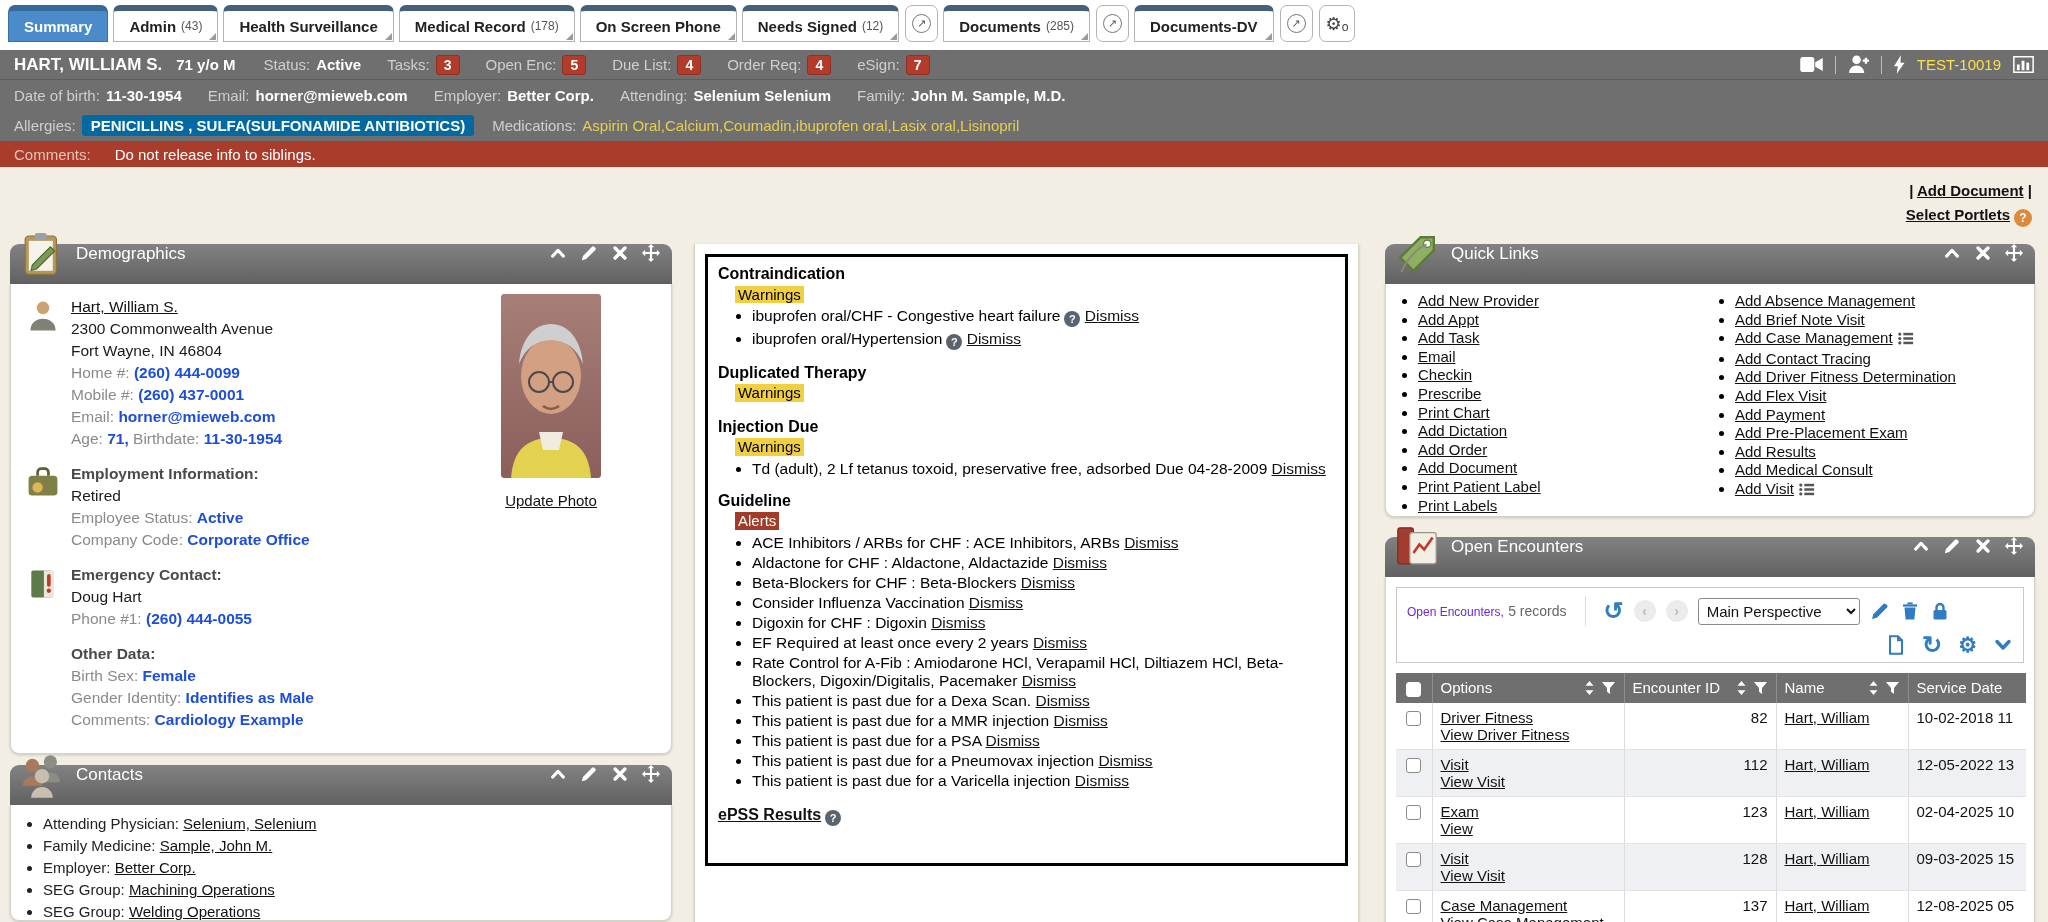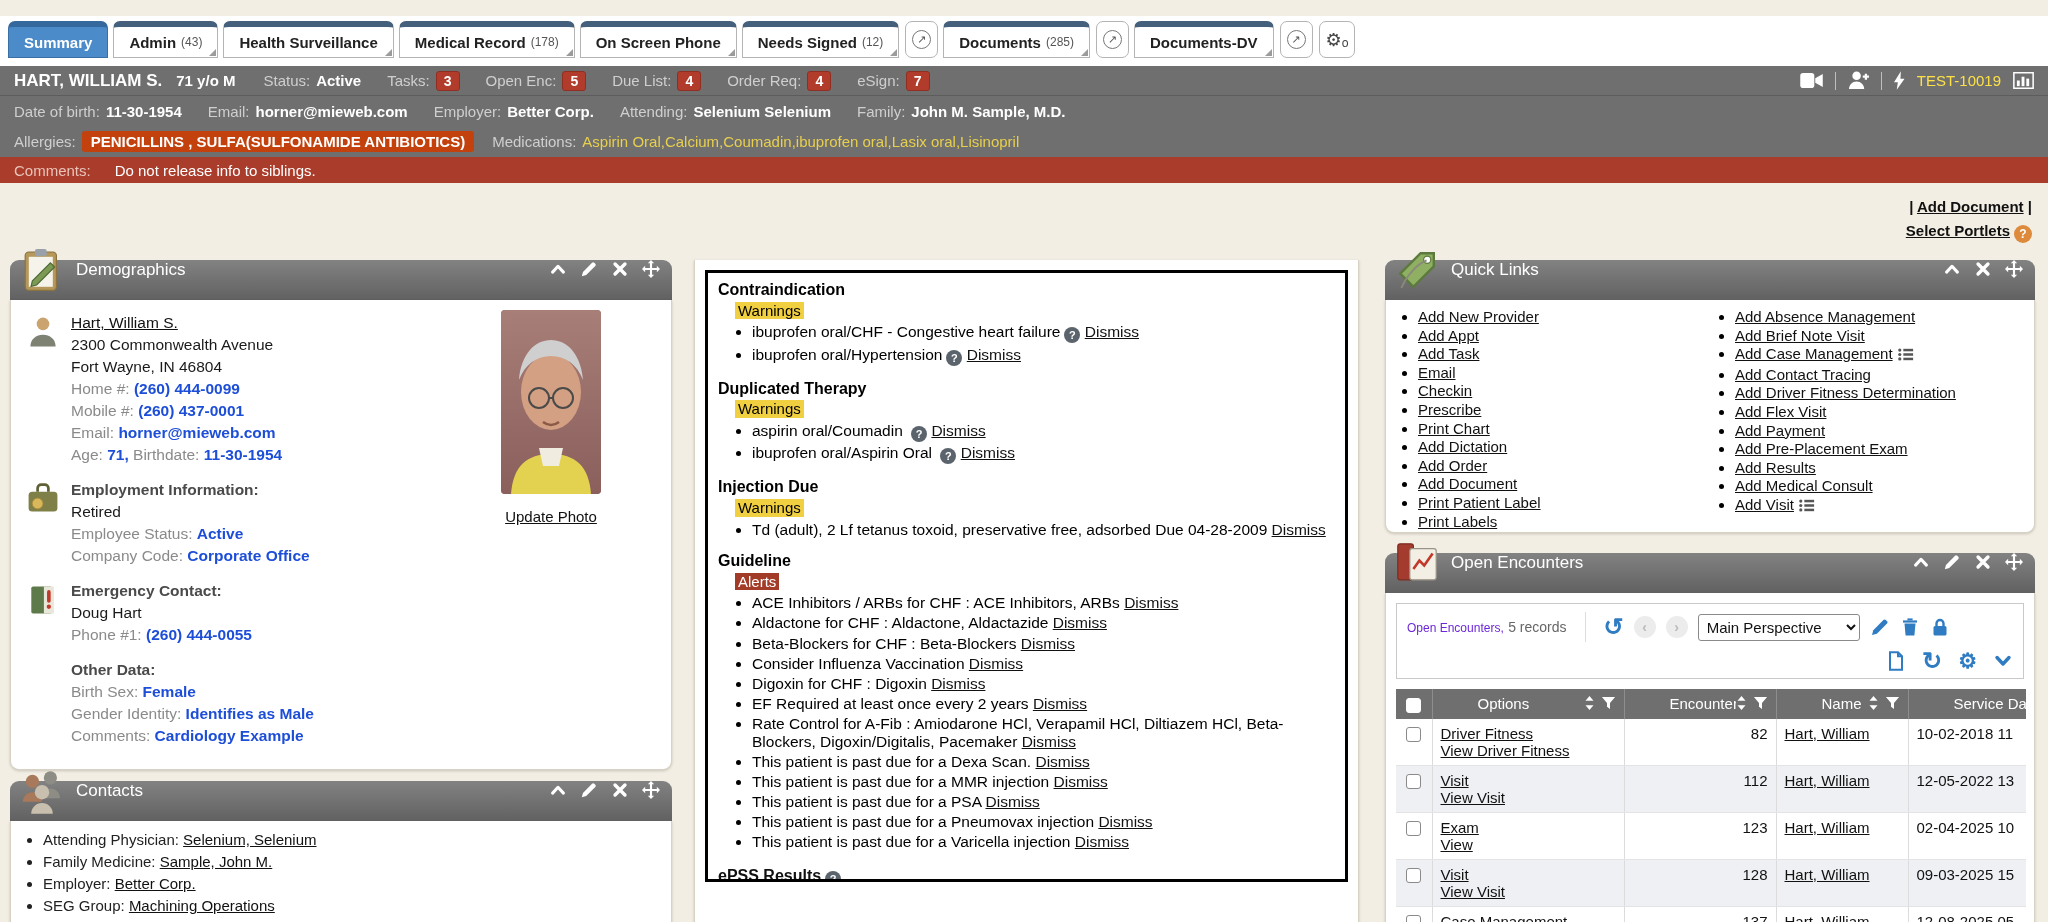--- a/index.html
+++ b/index.html
@@ -1,19 +1,19 @@
 <!DOCTYPE html>
 <html><head>
 <meta charset="utf-8">
 <style>
   * { margin:0; padding:0; box-sizing:border-box; }
   html,body { width:2048px; height:922px; overflow:hidden; font-family:"Liberation Sans", sans-serif; background:#f3eee3; }
 
   
-  .tabbar { height:50px; background:#fff; display:flex; align-items:flex-start; padding:5px 0 16px 8px; gap:5px;margin-top:16px; }
+  .tabbar { height:50px; background:#fff; display:flex; align-items:flex-start; padding:5px 0 16px 8px; gap:5px; }
   .tab { position:relative; height:37px; background:#fff; border:1px solid #b4b4b4; border-top:6px solid #44607d;
          border-radius:7px 7px 0 0; padding:0 15px; display:flex; align-items:center; gap:5px; cursor:pointer; }
   .tab-label { font-size:15px; font-weight:600; color:#222; white-space:nowrap; }
   .tab-count { font-size:12px; color:#555; }
   .tab.active { background:#4b8bc9; border-color:#3a6fa3; border-top-color:#35689c; }
   .tab.active .tab-label { color:#fff; font-weight:700; }
   .fold { position:absolute; right:1px; bottom:1px; width:0; height:0;
           border-left:7px solid transparent; border-bottom:7px solid #9b9b9b; }
   .tab-ext, .tab-gear { height:37px; background:#fff; border:1px solid #b4b4b4; border-radius:7px; margin-left:1px;
           display:flex; align-items:center; justify-content:center; padding:0 6px; cursor:pointer; }
@@ -28,21 +28,21 @@
   .pbar3 { height:31px; }
   .pname { font-size:17px; font-weight:700; margin-right:14px; }
   .page-sex { font-size:15px; font-weight:700; margin-right:28px; }
   .plabel { color:#cfcfcf; font-size:15px; margin-right:6px; }
   .pvalue { color:#fff; font-size:15px; font-weight:700; margin-right:26px; }
   .badge { background:#b23c2b; border:1px solid #8e2f21; border-radius:3px; color:#fff; font-size:14px; font-weight:700;
            padding:1px 7px; margin-right:26px; cursor:pointer; }
   .pright { margin-left:auto; display:flex; align-items:center; gap:12px; }
   .pdiv { width:1px; height:18px; background:rgba(255,255,255,.55); }
   .chart-id { font-size:15px; color:#fde047; }
-  .allergy-badge { background:#c2410c; border-radius:3px; color:#fff; font-size:15px; font-weight:700;
+  .allergy-badge { background:#0369a1; border-radius:3px; color:#fff; font-size:15px; font-weight:700;
            padding:2px 9px; margin-right:18px; cursor:pointer; }
   .med-link { color:#e7cf4f; font-size:15px; cursor:pointer; }
   .med-link:not(.last)::after { content:", "; }
   .cbar { height:26px; background:#a93c2b; color:#fff; display:flex; align-items:center; padding:0 14px; }
   .cbar .clabel { color:#eac4ba; font-size:15px; margin-right:24px; }
   .cbar .cvalue { font-size:15px; }
 
   
   .content { position:relative; height:756px; background:#f3eee3; }
   .page-actions { position:absolute; right:16px; top:12px; text-align:right; font-size:15px; line-height:24px; }
@@ -118,21 +118,21 @@
   .round-btn { width:22px; height:22px; border-radius:50%; background:#ececec; color:#bbb; font-size:14px; font-weight:700;
                display:flex; align-items:center; justify-content:center; }
   .oe-select { height:27px; border:1px solid #8a8a8a; border-radius:3px; font-size:15px; padding:0 4px; width:162px;
                font-family:"Liberation Sans", sans-serif; color:#111; background:#fff; }
   .oe-row2 { display:flex; justify-content:flex-end; align-items:center; gap:16px; margin-top:8px; }
   .uicon svg { width:20px; height:20px; display:block; }
 
   table.oe { border-collapse:collapse; width:760px; table-layout:fixed; }
   table.oe th { background:#6f6f6f; color:#fff; font-size:15px; font-weight:400; text-align:left;
                 padding:6px 8px; border-right:1px solid #8d8d8d; }
-  table.oe th .thwrap { display:flex; align-items:flex-start;margin-left:37px; }
+  table.oe th .thwrap { display:flex; align-items:flex-end; }
   table.oe th .thlabel { flex:1; white-space:nowrap; overflow:hidden; }
   .thicons { display:flex; align-items:center; gap:6px; }
   .thicons svg { color:#fff; cursor:pointer; }
   table.oe td { font-size:15px; padding:6px 8px; border-right:1px solid #dcdcdc; border-bottom:1px solid #e3e3e6;
                 vertical-align:top; color:#111; }
   table.oe tr.alt td { background:#eef0f3; }
   table.oe td.ckcell, table.oe th.ckcell { width:36px; text-align:center; }
   table.oe col.c-opt { width:192px; } table.oe col.c-id { width:152px; } table.oe col.c-name { width:132px; }
   table.oe col.c-date { width:248px; }
   td.idcell { text-align:right; padding-right:14px; }
@@ -500,24 +500,20 @@
 
           <div class="wsec-title first">Contraindication</div>
           <span class="wbadge warn">Warnings</span>
           <ul>
             <li><span>ibuprofen oral/CHF - Congestive heart failure</span><span class="help">?</span> <a class="dlink">Dismiss</a></li>
             <li><span>ibuprofen oral/Hypertension</span><span class="help">?</span> <a class="dlink">Dismiss</a></li>
           </ul>
 
           <div class="wsec-title">Duplicated Therapy</div>
           <span class="wbadge warn">Warnings</span>
-          <ul>
-            <li><span>aspirin oral/Coumadin</span> <span class="help">?</span> <a class="dlink">Dismiss</a></li>
-            <li><span>ibuprofen oral/Aspirin Oral</span> <span class="help">?</span> <a class="dlink">Dismiss</a></li>
-          </ul>
 
           <div class="wsec-title">Injection Due</div>
           <span class="wbadge warn">Warnings</span>
           <ul>
             <li><span>Td (adult), 2 Lf tetanus toxoid, preservative free, adsorbed Due 04-28-2009</span> <a class="dlink">Dismiss</a></li>
           </ul>
 
           <div class="wsec-title">Guideline</div>
           <span class="wbadge alert">Alerts</span>
           <ul>

